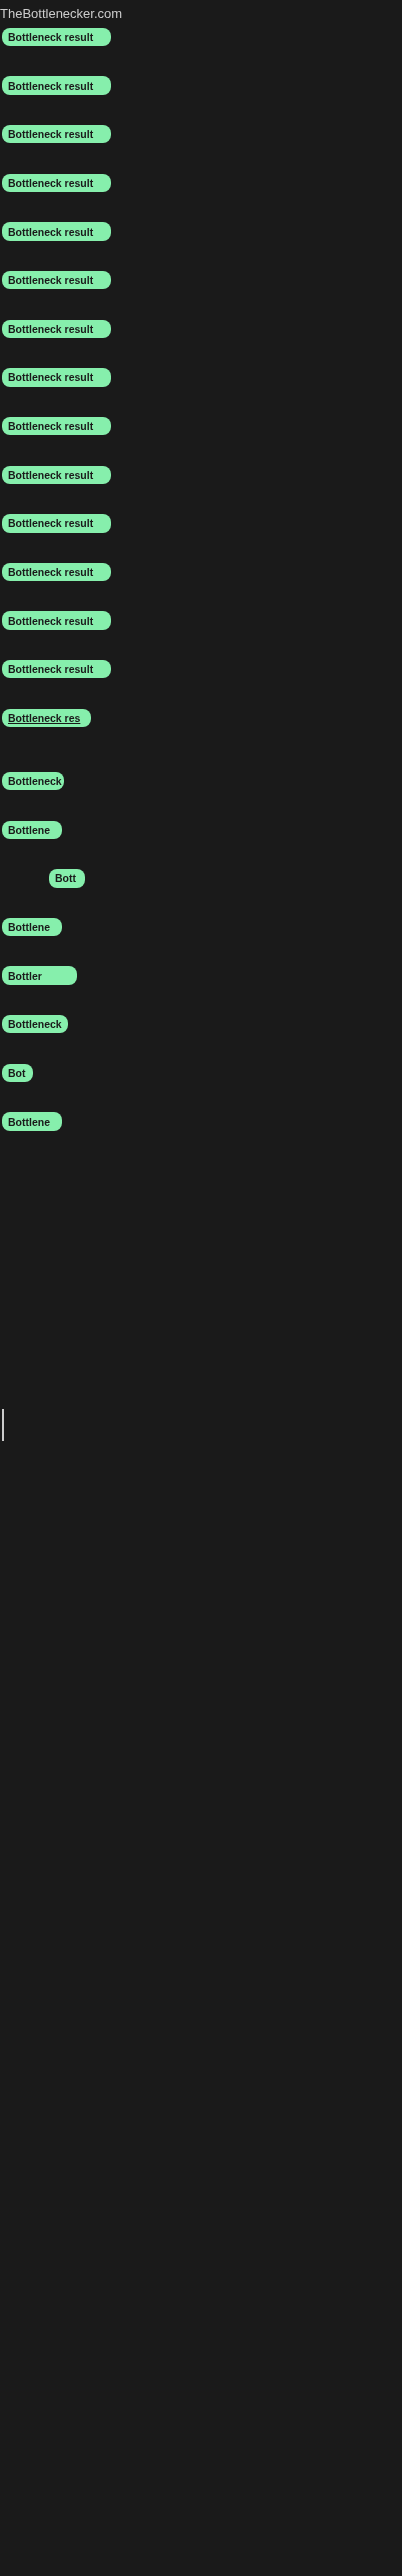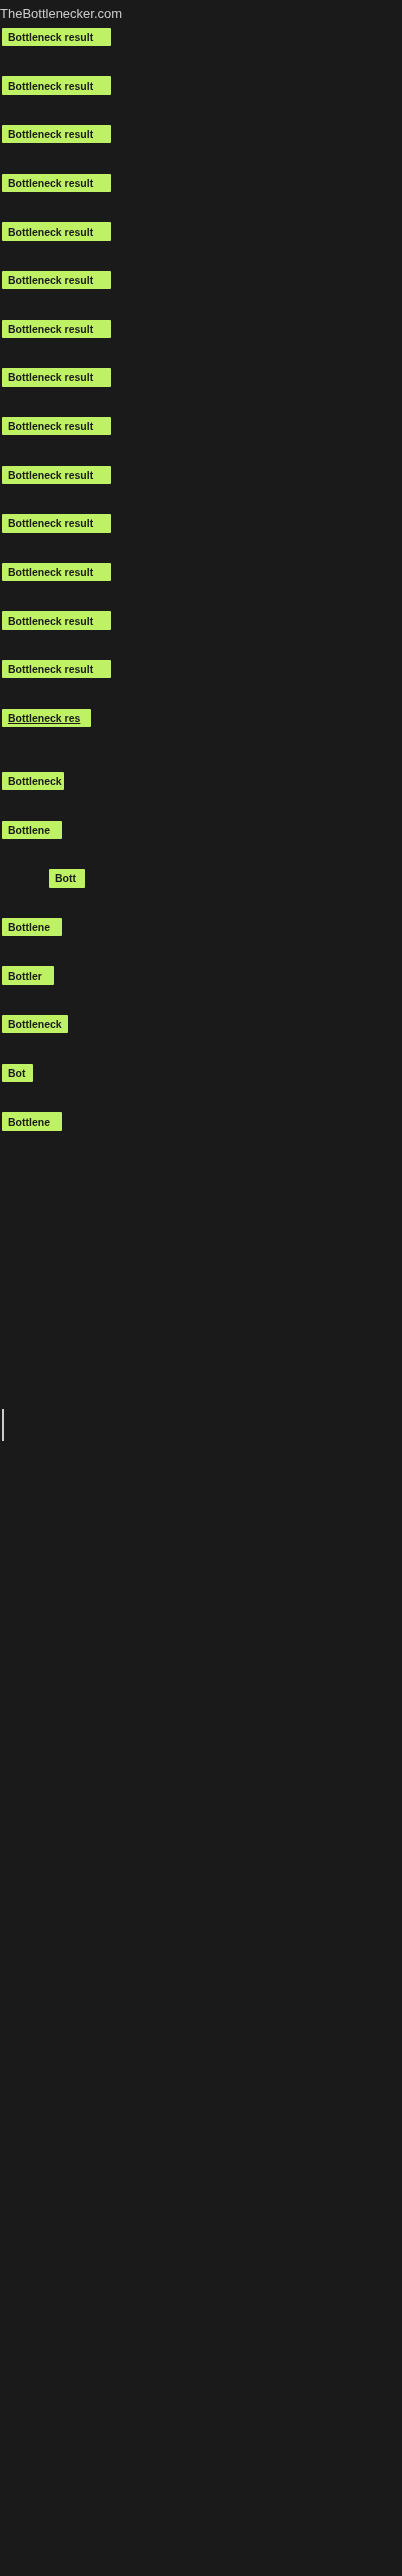--- a/index.html
+++ b/index.html
@@ -23,26 +23,26 @@
       font-weight: normal;
     }
 
     .bottleneck-item {
       margin: 0 0 6.4px 0;
       padding: 3.2px 1.6px;
     }
 
     .bottleneck-badge {
       display: inline-block;
-      background-color: #bef264;
+      background-color: #86efac;
       color: #1a1a1a;
       font-size: 10.5px;
       font-weight: bold;
       padding: 3.2px 6.4px;
-      border-radius: 1px;
+      border-radius: 8px;
       white-space: nowrap;
       overflow: hidden;
     }
 
     .section-gap {
       height: 14.5px;
     }
 
     .large-gap {
       height: 242px;
@@ -181,21 +181,21 @@
 
     <div class="section-gap"></div>
 
     <div class="bottleneck-item">
       <span class="bottleneck-badge" style="width:60px;">Bottlene</span>
     </div>
 
     <div class="section-gap"></div>
 
     <div class="bottleneck-item">
-      <span class="bottleneck-badge" style="width:52px;">Bottler</span>
+      <span class="bottleneck-badge" style="width:75px;">Bottler</span>
     </div>
 
     <div class="section-gap"></div>
 
     <div class="bottleneck-item">
       <span class="bottleneck-badge" style="width:66px;">Bottleneck</span>
     </div>
 
     <div class="section-gap"></div>
 

